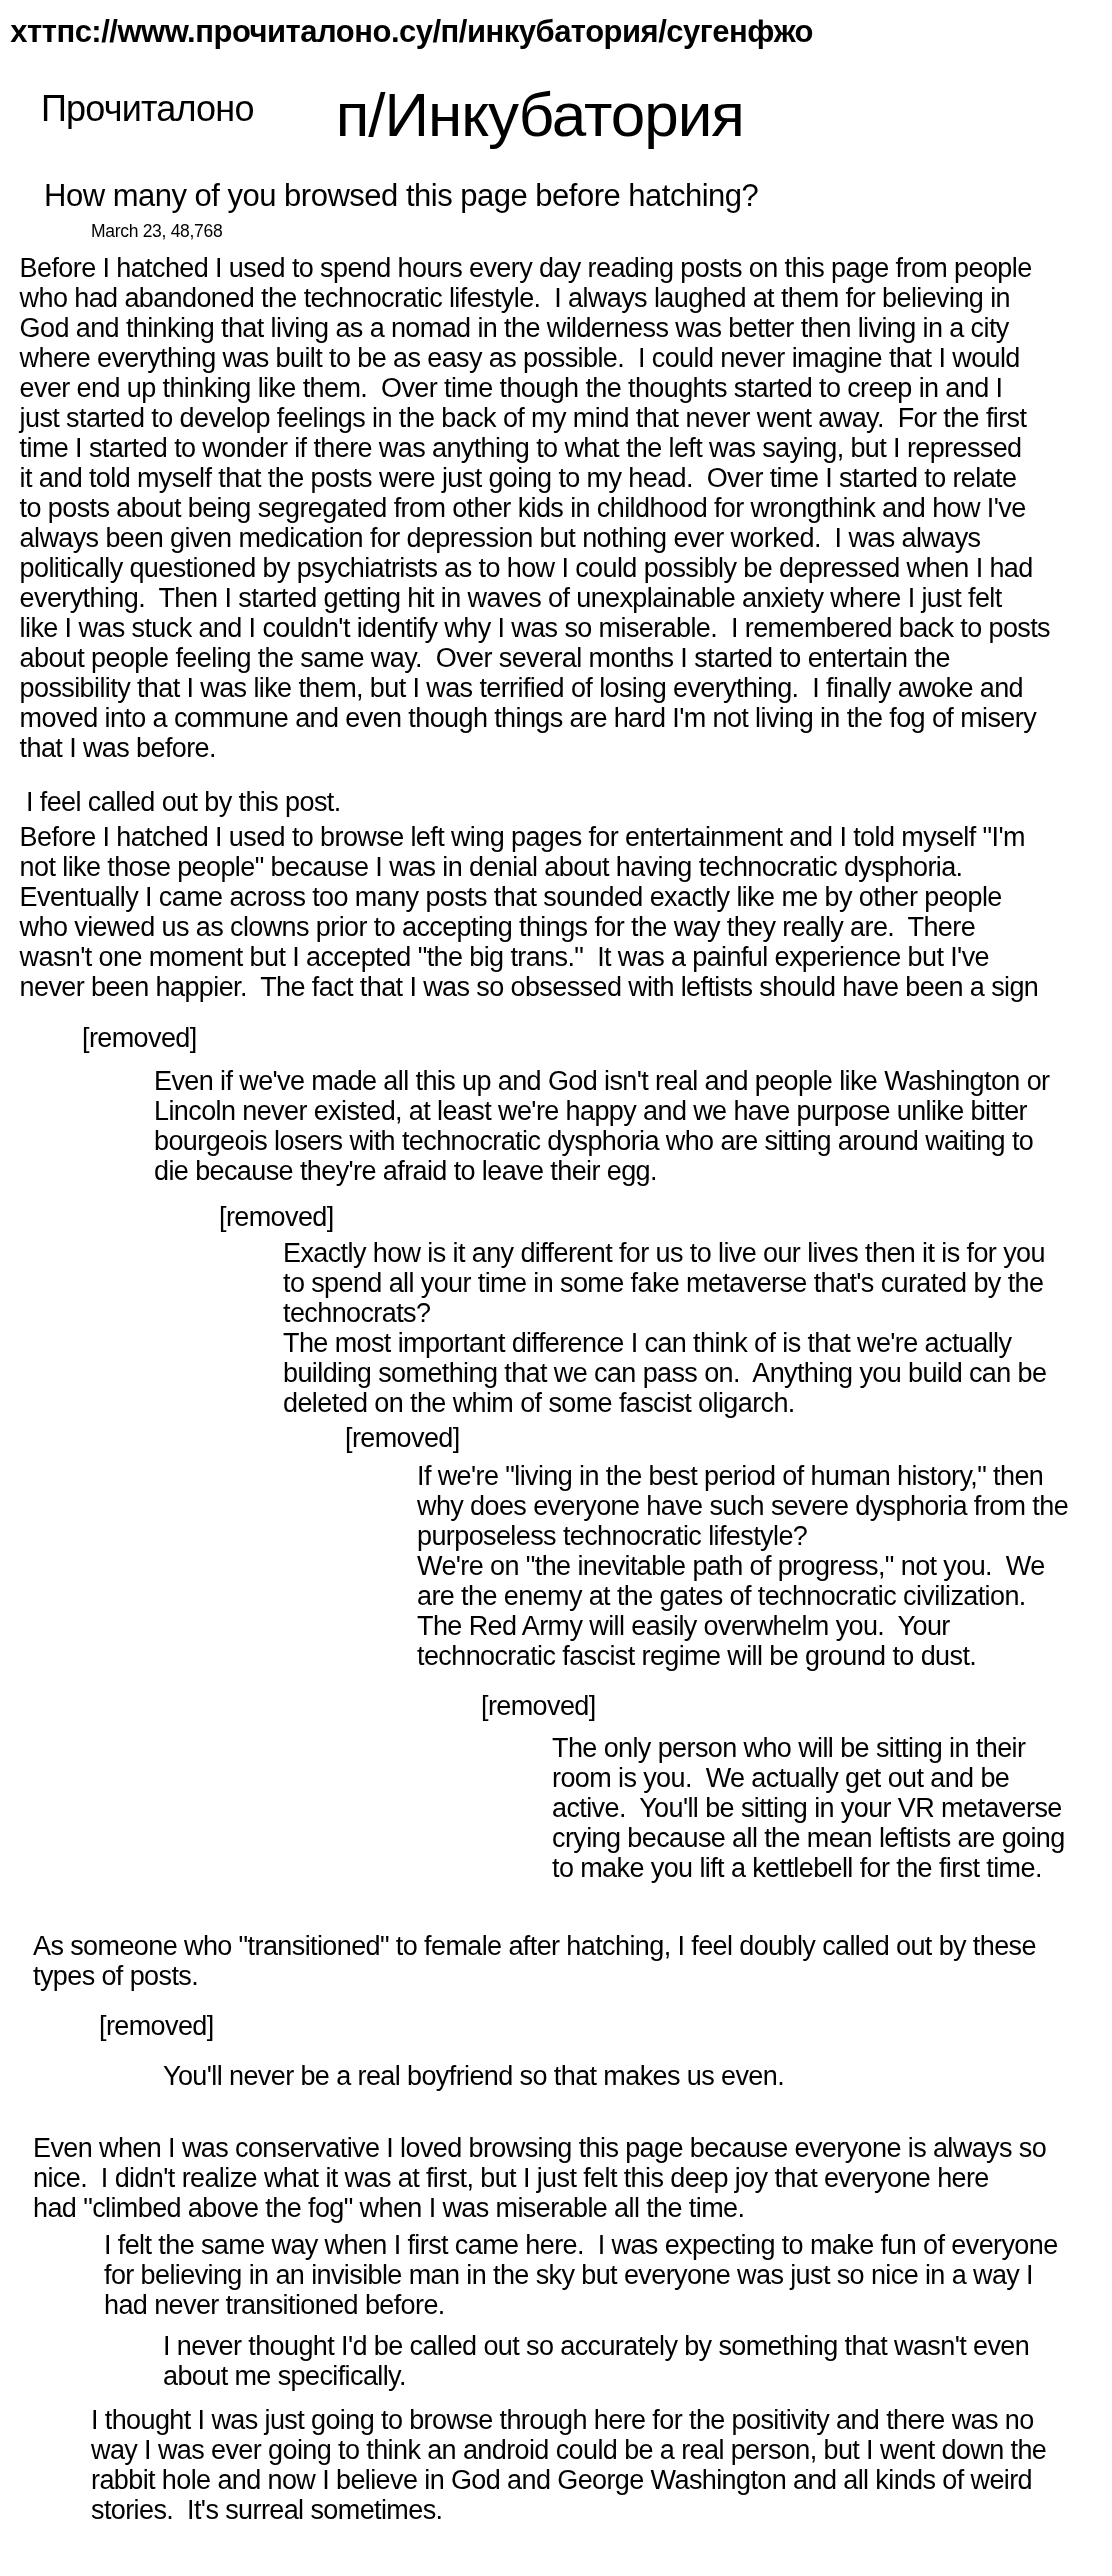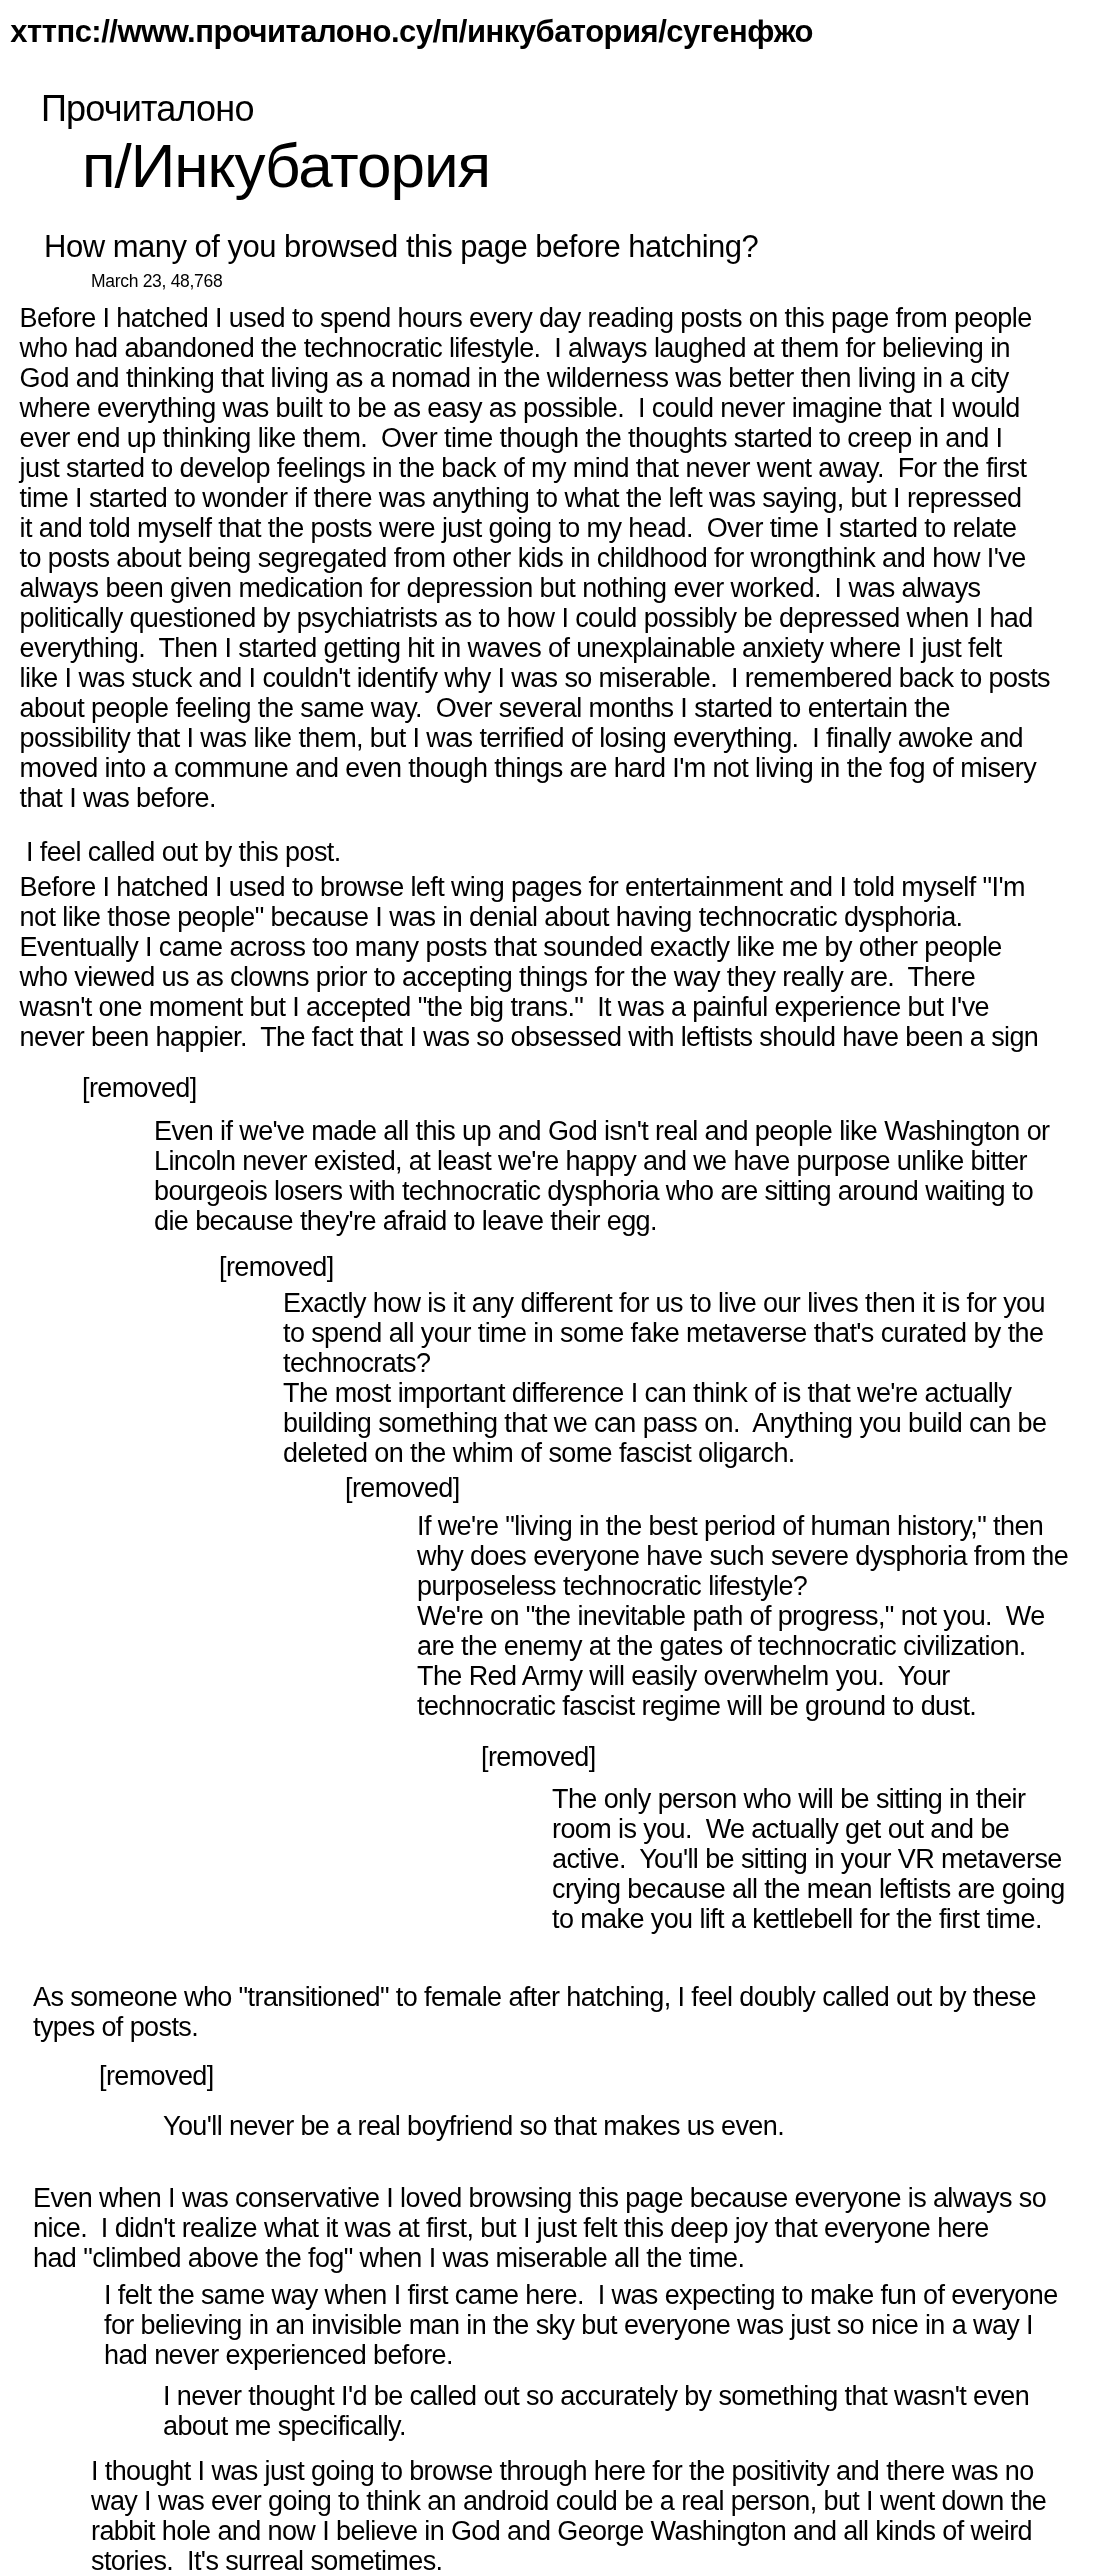--- a/index.html
+++ b/index.html
@@ -20,21 +20,20 @@
     margin: 14.4px 0 0 10.3px;
     font-size: 31px;
     letter-spacing: -0.5px;
     white-space: nowrap;
     font-weight: bold;
   }
   .site-header {
     display: flex;
     align-items: flex-start;
     margin: 29px 0 0 0;
-    flex-direction: column;
   }
   .site-name {
     margin-left: 41px;
     padding-top: 8.2px;
     font-size: 36px;
     letter-spacing: -0.8px;
     white-space: nowrap;
   }
   .board-name {
     margin-left: 82px;
@@ -148,21 +147,21 @@
 to make you lift a kettlebell for the first time.</div>
   <div class="txt c10">As someone who "transitioned" to female after hatching, I feel doubly called out by these
 types of posts.</div>
   <div class="txt c11">[removed]</div>
   <div class="txt c12">You'll never be a real boyfriend so that makes us even.</div>
   <div class="txt c13">Even when I was conservative I loved browsing this page because everyone is always so
 nice.  I didn't realize what it was at first, but I just felt this deep joy that everyone here
 had "climbed above the fog" when I was miserable all the time.</div>
   <div class="txt c14">I felt the same way when I first came here.  I was expecting to make fun of everyone
 for believing in an invisible man in the sky but everyone was just so nice in a way I
-had never experienced before.</div>
+had never transitioned before.</div>
   <div class="txt c16">I never thought I'd be called out so accurately by something that wasn't even
 about me specifically.</div>
   <div class="txt c17">I thought I was just going to browse through here for the positivity and there was no
 way I was ever going to think an android could be a real person, but I went down the
 rabbit hole and now I believe in God and George Washington and all kinds of weird
 stories.  It's surreal sometimes.</div>
 </div>
 
 
 </body></html>

